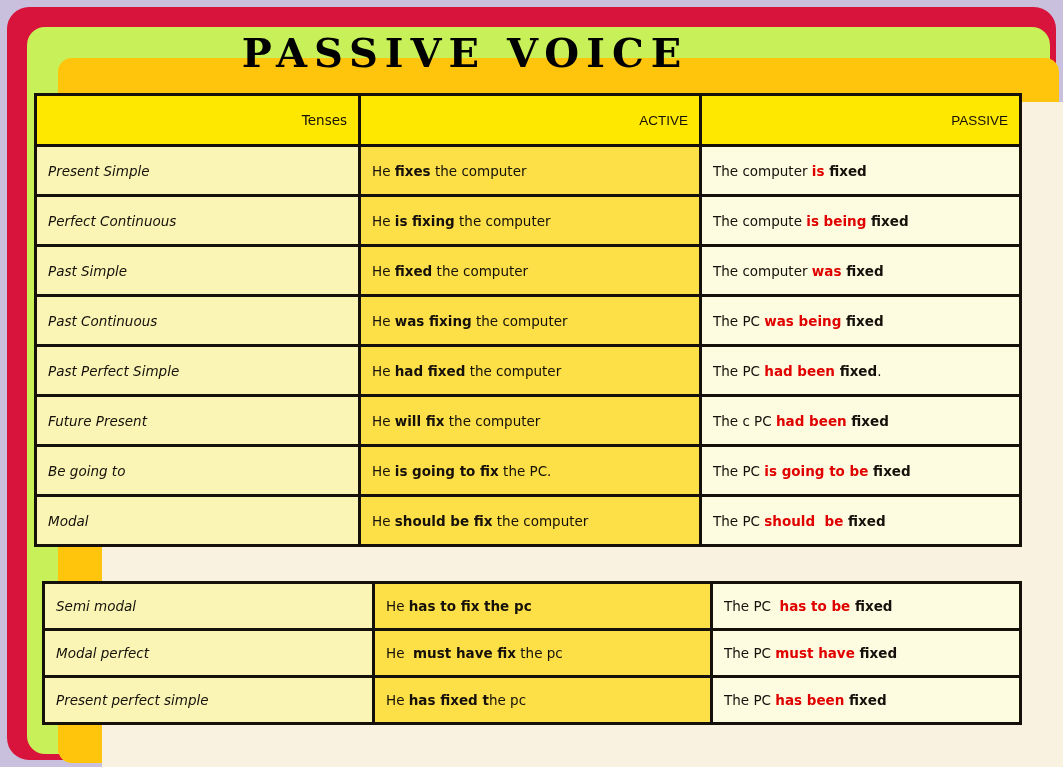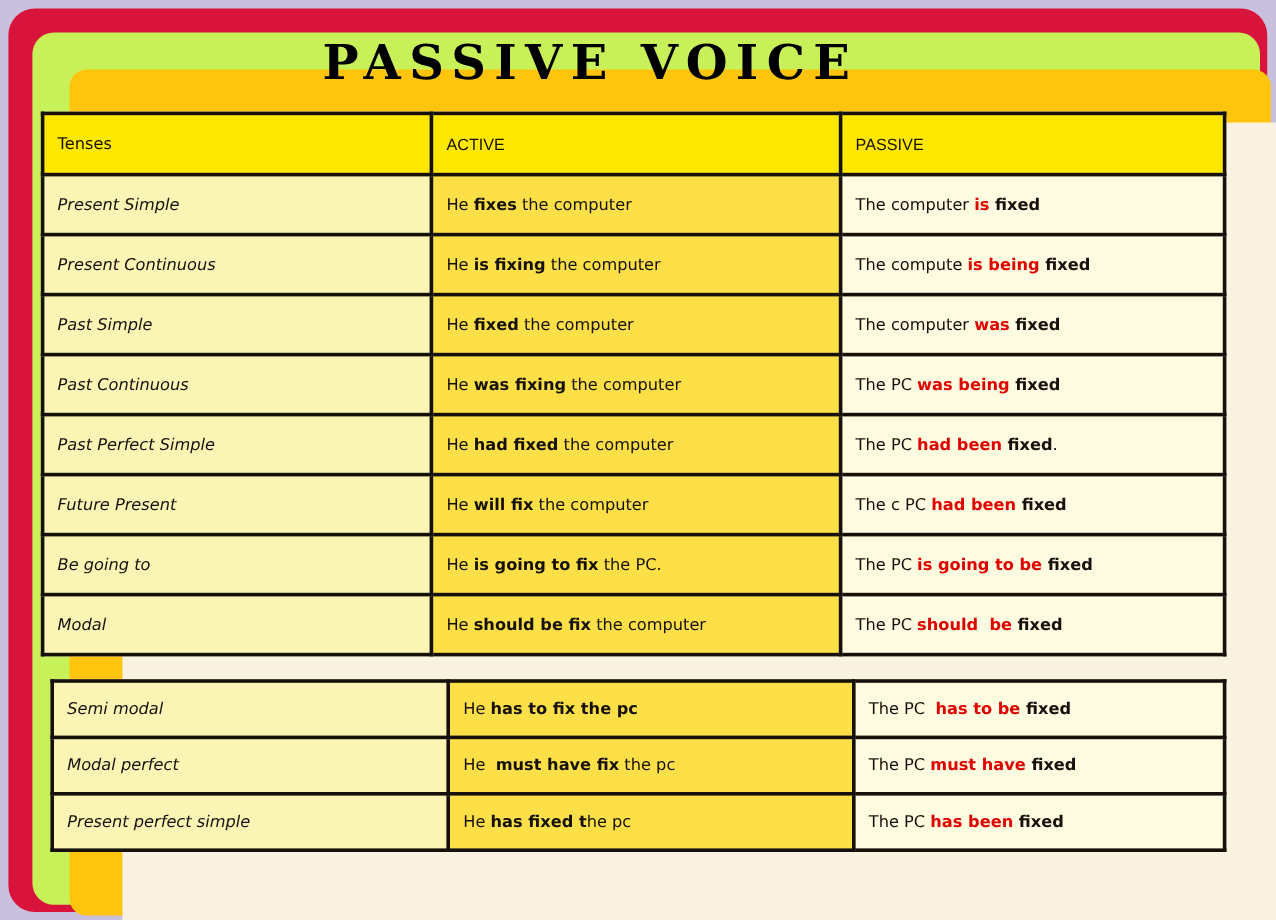--- a/index.html
+++ b/index.html
@@ -66,21 +66,20 @@
     position: absolute;
     left: 0; top: 30px;
     width: 930px;
     text-align: center;
     font-family: "DejaVu Serif", serif;
     font-weight: bold;
     font-size: 40px;
     letter-spacing: 7px;
     color: #000000;
     line-height: 46px;
-    margin-left: 27px;
   }
 
   
   table.vt {
     position: absolute;
     border-collapse: collapse;
     table-layout: fixed;
     background: #fdfbe0;
   }
   table.vt td, table.vt th {
@@ -93,40 +92,40 @@
     text-align: left;
   }
 
   
   #main-table {
     left: 34px;
     top: 93px;
     width: 985px;
   }
   #main-table td, #main-table th { height: 47px; }
-  #main-table th { height: 48px; }
+  #main-table th { height: 48px; text-align: right; }
 
   .col-tense  { background: #faf5b5; font-style: italic; }
   .col-active { background: #fde047; }
   .col-passive{ background: #fdfbe0; }
 
   th.hdr {
     background: #ffe800 !important;
     color: #29c0f0;
     font-size: 23px;
     font-weight: bold;
     font-family: "Liberation Sans", sans-serif;
     letter-spacing: 0px;
   }
   th.hdr-tenses { font-family: "DejaVu Sans", sans-serif; }
 
   
   #extra-table {
     left: 42px;
-    top: 566px;
+    top: 581px;
     width: 977px;
     padding-left: 44px;
   }
   #extra-table td { height: 44px; }
 
   .b  { font-weight: bold; }
   .r  { font-weight: bold; color: #e00000; text-align: center; }
   .sp { white-space: pre; }
 
   .cell-text { display: block; line-height: 16px; }
@@ -165,21 +164,21 @@
         <tr>
           <td class="col-tense">Present Simple</td>
           <td class="col-active">
             <span class="cell-text"><span class="sp">He </span><span class="b sp">fixes</span><span class="sp"> the computer</span></span>
           </td>
           <td class="col-passive">
             <span class="cell-text"><span class="sp">The computer </span><span class="r sp">is</span><span class="b sp"> fixed</span></span>
           </td>
         </tr>
         <tr>
-          <td class="col-tense">Present Continuous</td>
+          <td class="col-tense">Perfect Continuous</td>
           <td class="col-active">
             <span class="cell-text"><span class="sp">He </span><span class="b sp">is fixing</span><span class="sp"> the computer</span></span>
           </td>
           <td class="col-passive">
             <span class="cell-text"><span class="sp">The compute </span><span class="r sp">is being</span><span class="b sp"> fixed</span></span>
           </td>
         </tr>
         <tr>
           <td class="col-tense">Past Simple</td>
           <td class="col-active">

